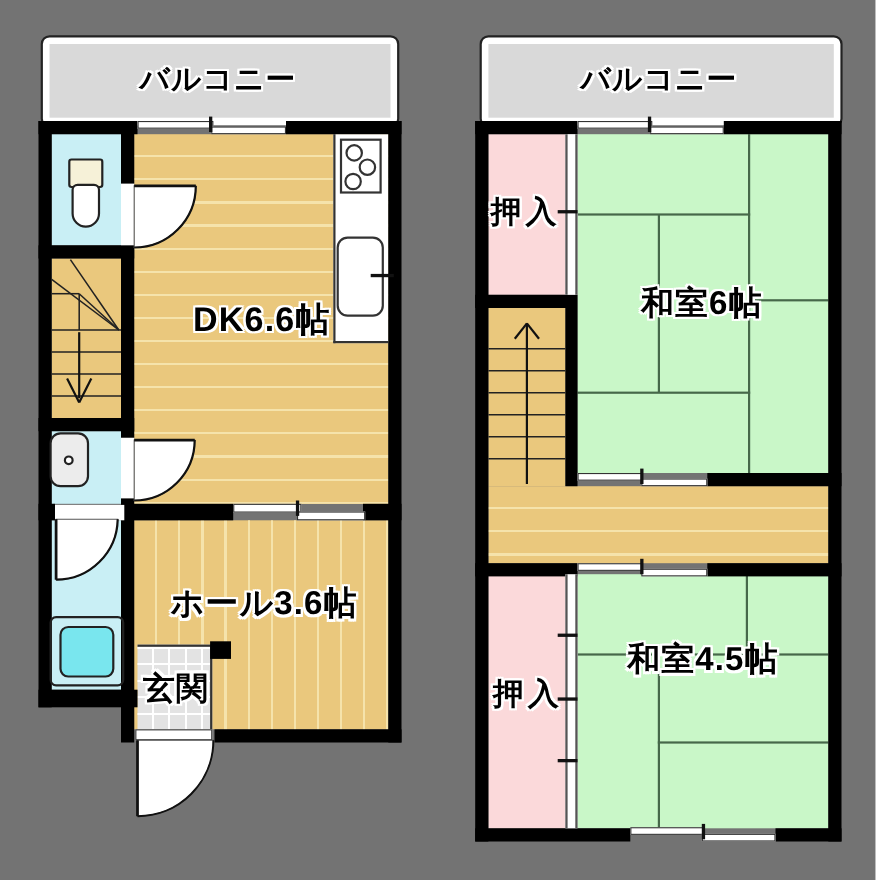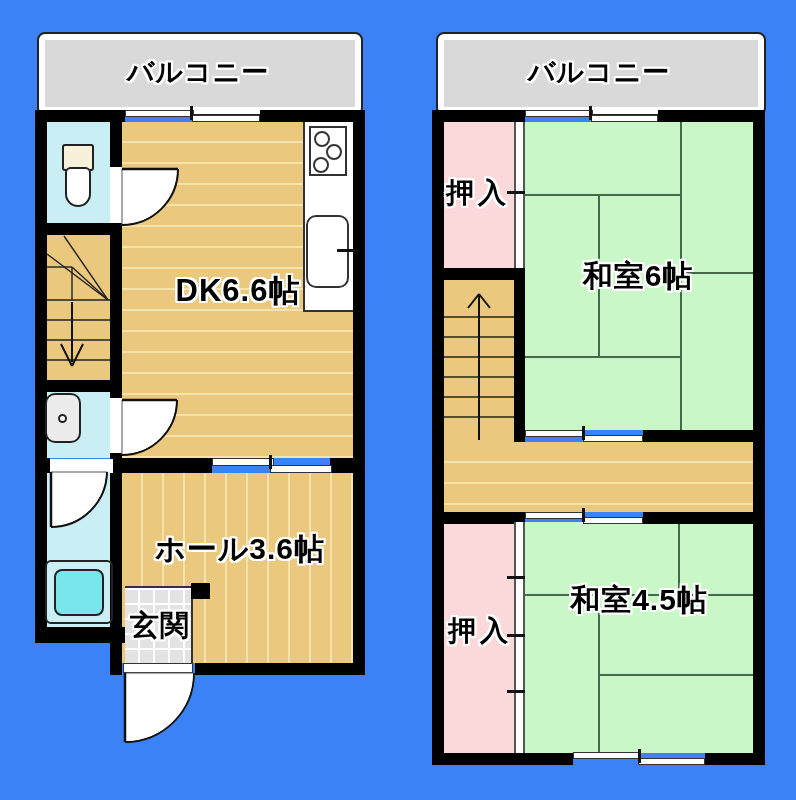--- a/index.html
+++ b/index.html
@@ -1,16 +1,16 @@
 <!DOCTYPE html>
 <html style="--wall: #000000; --wood-floor: #eac87d; --wood-stripe: #f5e3ab; --water-room: #c9eff5; --tatami-green: #c9f7c8; --tatami-line: #46684a; --closet-pink: #fbd9da; --balcony-gray: #d9d9d9; --entrance-tile: #e3e3e3; --bathtub: #79e6ee;"><head>
 <meta charset="utf-8">
 <style>
   html,body{margin:0;padding:0;background:#fff;}
-  .canvas{position:relative;width:796px;height:800px;background:#3b82f6;overflow:hidden;
+  .canvas{position:relative;width:796px;height:800px;background:#737373;overflow:hidden;
           font-family:"Liberation Sans","DejaVu Sans",sans-serif;}
   .room{position:absolute;z-index:1;}
   .wall{position:absolute;background:var(--wall,#000);z-index:3;}
   .opening{position:absolute;background:#fff;z-index:4;}
   .win{position:absolute;background:#fff;border:1px solid #333;box-sizing:border-box;z-index:6;}
   .tick{position:absolute;background:#111;z-index:7;}
   .tl{position:absolute;background:var(--tatami-line,#46684a);z-index:2;}
   .fix{position:absolute;box-sizing:border-box;z-index:5;}
   .fusuma{position:absolute;background:#fff;border-left:2px solid #555;border-right:2px solid #555;
           box-sizing:border-box;z-index:5;}

